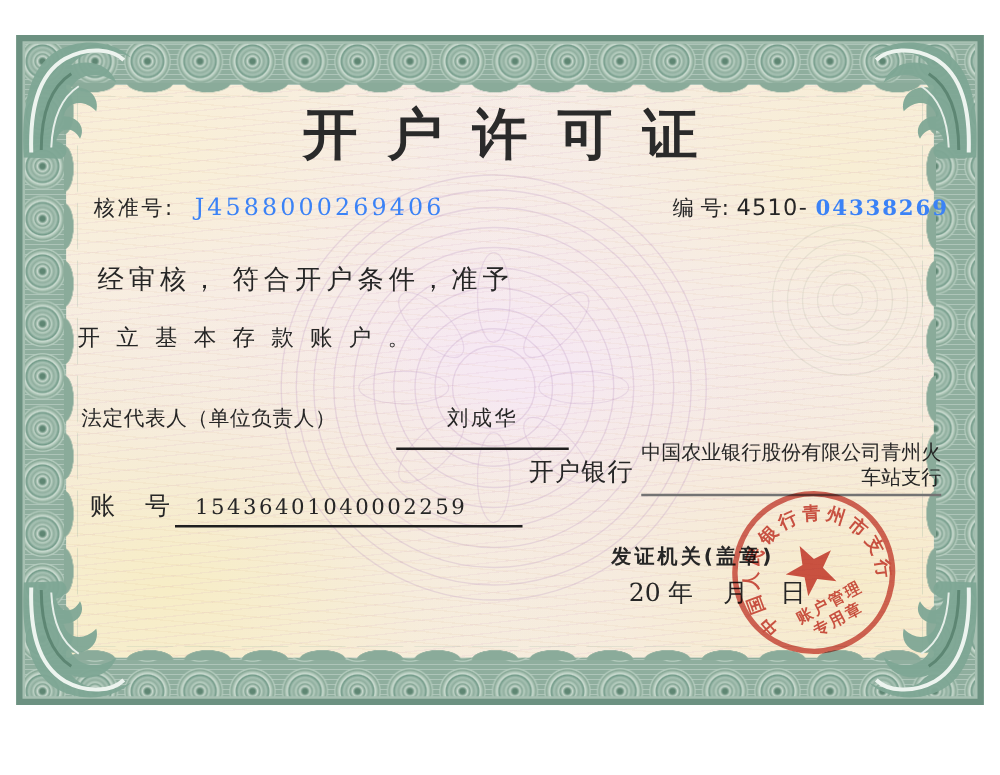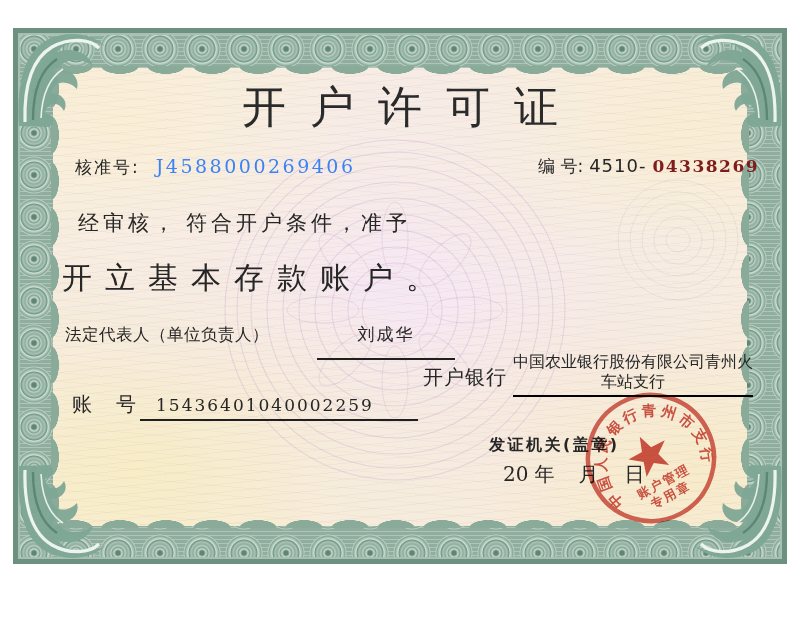--- a/index.html
+++ b/index.html
@@ -48,42 +48,42 @@
   .corner.tl{left:0;top:0;}
   .corner.tr{right:0;top:0;transform:scaleX(-1);}
   .corner.br{right:0;bottom:0;transform:scale(-1,-1);}
   .corner.bl{left:0;bottom:0;transform:scaleY(-1);}
   
   .medallion{position:absolute;left:217px;top:132px;z-index:2;opacity:.8;pointer-events:none;}
   .medallion2{position:absolute;left:613px;top:175px;z-index:2;opacity:.5;pointer-events:none;}
   
   .content{position:absolute;inset:0;z-index:5;}
   .abs{position:absolute;white-space:nowrap;}
-  .title{left:0;right:0;top:78px;text-align:center;font-size:44px;font-weight:normal;
+  .title{left:0;right:0;top:78px;text-align:center;font-size:44px;font-weight:bold;
     letter-spacing:24px;text-indent:24px;color:#2a2a2a;font-family:"DejaVu Serif","Liberation Serif",serif;}
   .approval{left:75px;top:155px;font-size:17px;letter-spacing:2px;}
   .approval .num{font-family:"DejaVu Serif","Liberation Serif",serif;font-size:19px;
     letter-spacing:2.5px;margin-left:16px;color:#3b82f6;}
   .serial{left:538px;top:155px;font-size:17px;}
   .serial .pfx{font-size:18px;letter-spacing:1px;margin-left:6px;}
   .serial .red{font-family:"DejaVu Serif","Liberation Serif",serif;font-weight:bold;
     font-size:17px;letter-spacing:1.5px;margin-left:6px;}
   .audit-row{left:78px;top:209px;display:flex;align-items:baseline;font-size:21px;}
   .audit-row .pfx{letter-spacing:4px;}
   .audit-row .suffix{letter-spacing:4px;margin-left:8px;}
   .field{border-bottom:2px solid #1f1f1f;text-align:center;}
   .company-field{width:322px;font-size:17px;padding-bottom:3px;letter-spacing:1px;}
-  .open-line{left:62px;top:258px;font-size:30px;letter-spacing:13px;}
+  .open-line{left:62px;top:258px;font-size:18px;letter-spacing:13px;}
   .legal-row{left:65px;top:323px;display:flex;align-items:baseline;gap:44px;}
   .legal-row .lbl{font-size:16.5px;letter-spacing:.5px;}
   .legal-field{width:138px;font-size:17px;padding-bottom:12px;margin-left:4px;letter-spacing:2px;}
   .bank-row{left:423px;top:316px;display:flex;margin-top:36px;}
   .bank-row .lbl{font-size:20px;letter-spacing:1px;margin-top:12px;}
   .bank-field{width:240px;font-size:16px;line-height:1.22;margin-left:6px;padding-bottom:4px;
-    border-bottom:2px solid #000000;text-align:center;white-space:normal;}
+    border-bottom:2px solid #737373;text-align:right;white-space:normal;}
   .acct-row{left:72px;top:391px;display:flex;align-items:baseline;}
   .acct-row .lbl{font-size:20px;letter-spacing:2px;}
   .acct-field{width:262px;text-align:left;padding:0 0 4px 16px;margin-left:2px;
     font-family:"DejaVu Serif","Liberation Serif",serif;font-size:17px;letter-spacing:2px;}
   .issuer{left:489px;top:435px;font-size:16px;font-weight:600;letter-spacing:2.5px;}
   .dateline{left:503px;top:461px;font-size:20px;}
   .dateline .yr{font-family:"DejaVu Serif","Liberation Serif",serif;margin-right:6px;}
   .dateline .gap1{margin-right:24px;}
   .dateline .gap2{margin-right:26px;}
   
@@ -167,21 +167,21 @@
 
   <div class="content">
 
     <div class="abs title">开户许可证</div>
 
     <div class="abs approval">
       <span>核准号:</span><span class="num">J4588000269406</span>
     </div>
 
     <div class="abs serial">
-      <span>编 号:</span><span class="pfx">4510-</span><span class="red" style="color:#7f1d1d;">04338269</span>
+      <span>编 号:</span><span class="pfx">4510-</span><span class="red" style="color:#3b82f6;">04338269</span>
     </div>
 
     <div class="abs audit-row">
       <span class="pfx">经审核，</span>
       <span class="suffix">符合开户条件，准予</span>
     </div>
 
     <div class="abs open-line">开立基本存款账户。</div>
 
     <div class="abs legal-row">

